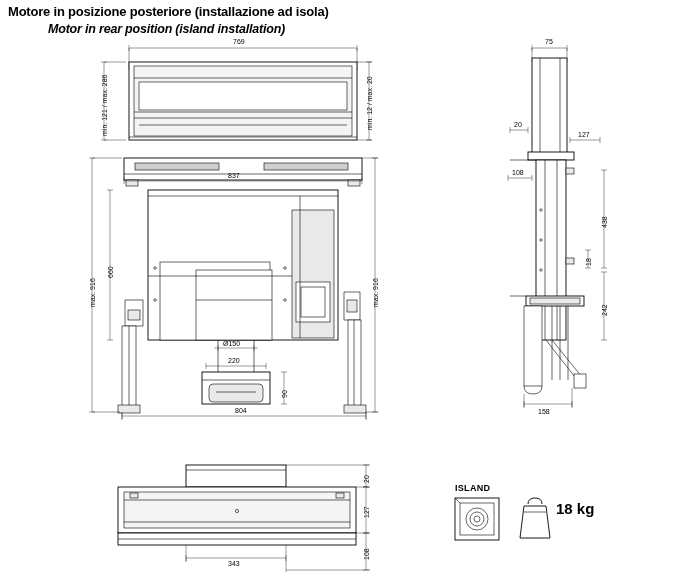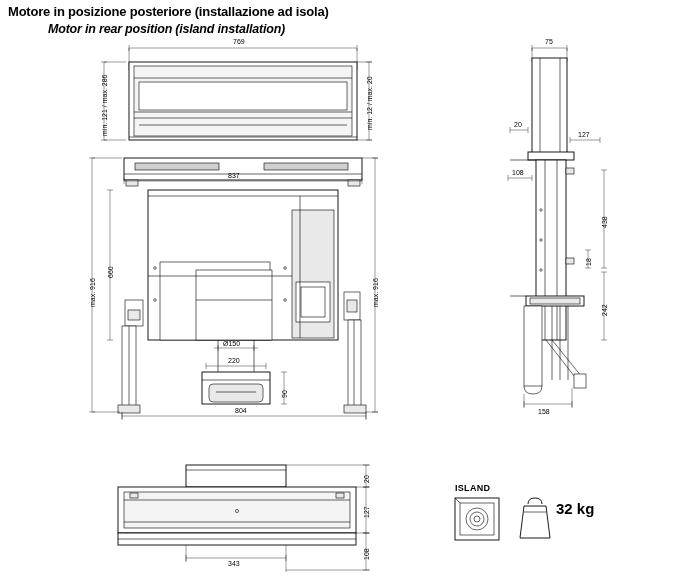--- a/index.html
+++ b/index.html
@@ -316,15 +316,15 @@
   <div class="dim vert" style="left:585px;top:266px;">18</div>
   <div class="dim vert" style="left:601px;top:316px;">242</div>
   <div class="dim" style="left:538px;top:408px;">158</div>
 
   <div class="dim vert" style="left:363px;top:483px;">20</div>
   <div class="dim vert" style="left:363px;top:518px;">127</div>
   <div class="dim vert" style="left:363px;top:560px;">108</div>
   <div class="dim" style="left:228px;top:560px;">343</div>
 
   <div class="lbl-island" style="left:455px;top:483px;">ISLAND</div>
-  <div class="lbl-weight" style="left:556px;top:500px;">32 kg</div>
+  <div class="lbl-weight" style="left:556px;top:500px;">18 kg</div>
 
 </div>
 
 </body></html>

